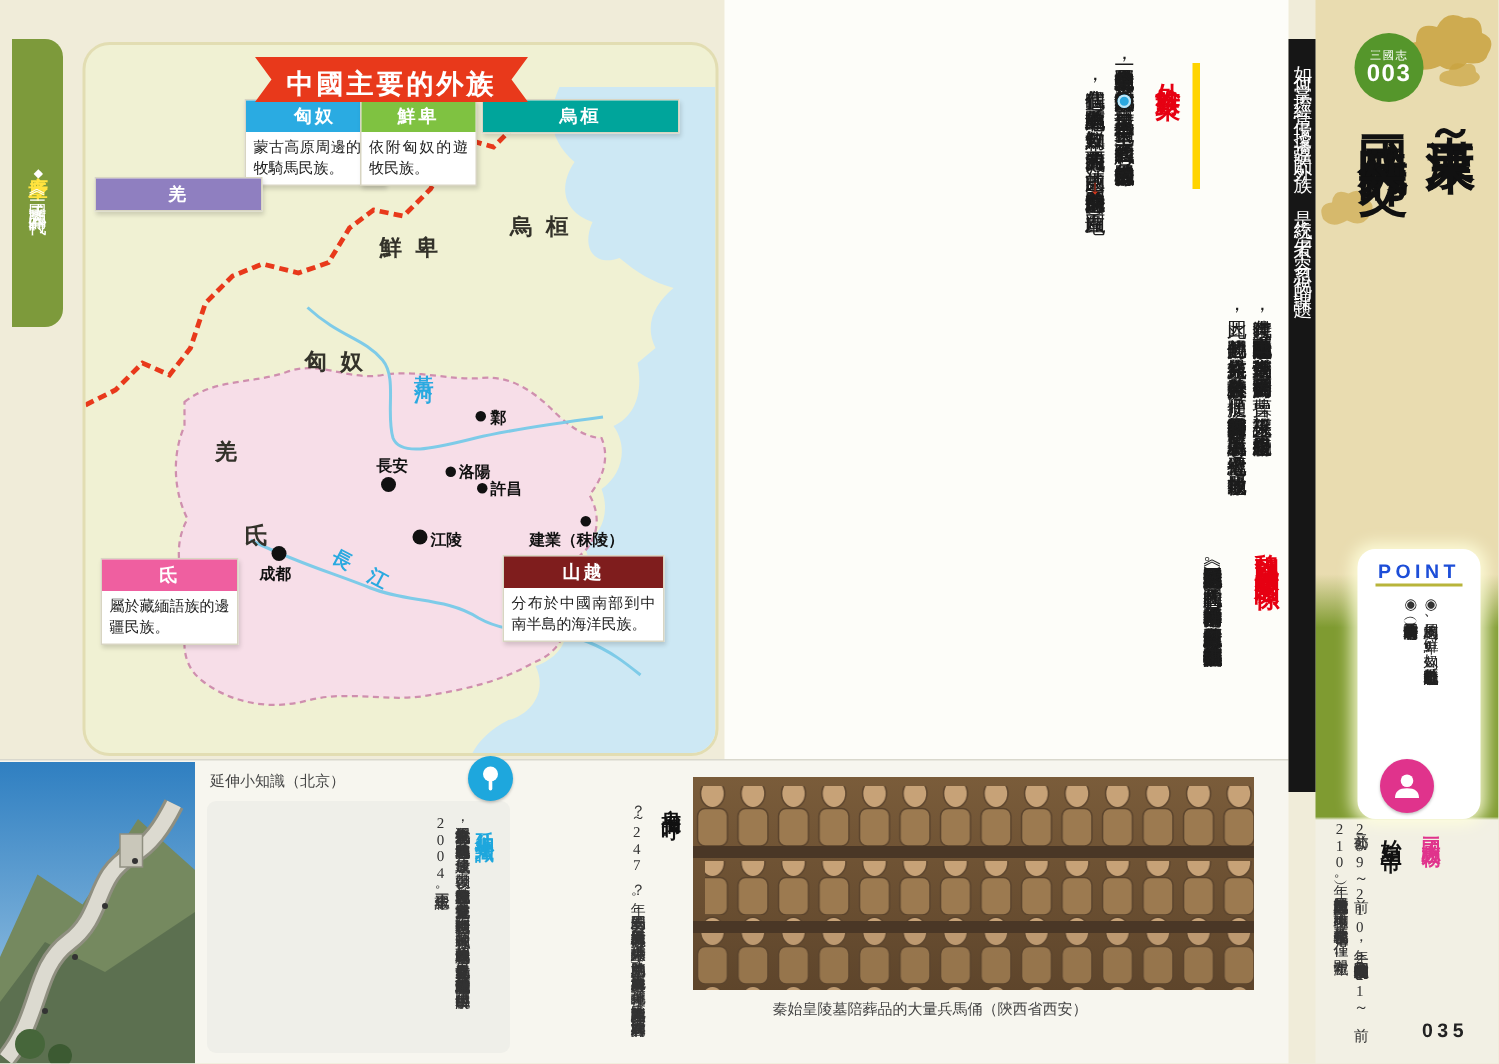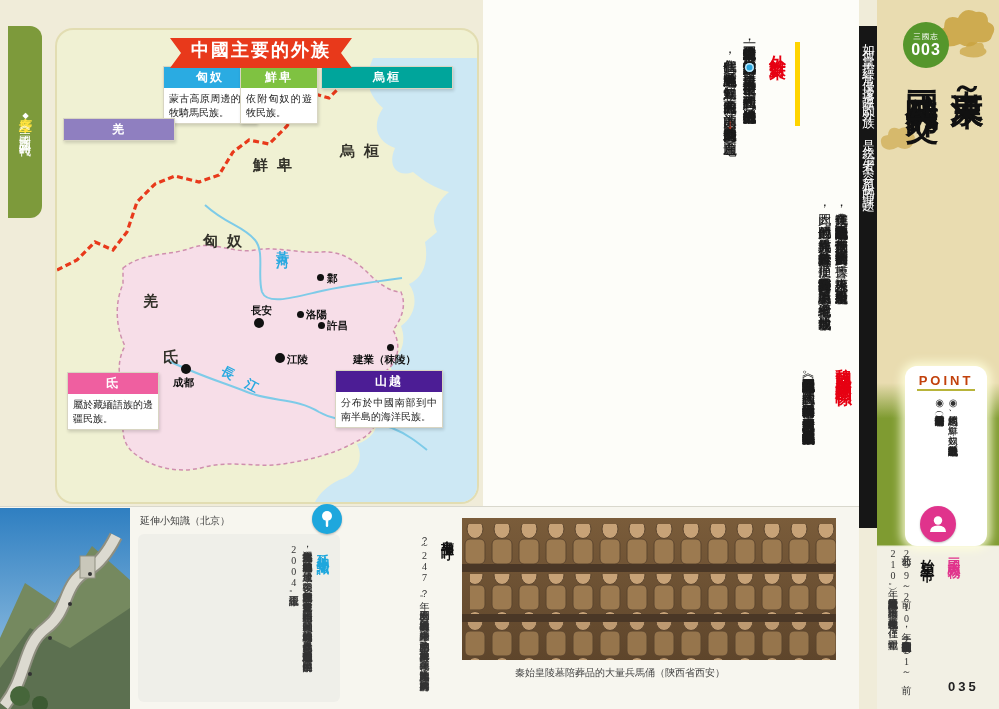--- a/index.html
+++ b/index.html
@@ -26,21 +26,21 @@
   
   .map-panel {
     left:57px; top:30px; width:420px; height:472px;
     background:#f0f1d3; border-radius:16px; overflow:hidden;
     box-shadow:0 0 0 2px #e2ddb2;
   }
   .map-banner {
     position:absolute; left:113px; top:8px; width:182px; height:30px;
     background:#e8391b;
     clip-path:polygon(0% 0%,100% 0%,calc(100% - 11px) 50%,100% 100%,0% 100%,11px 50%);
-    display:flex; align-items:flex-start; justify-content:center;
+    display:flex; align-items:flex-end; justify-content:center;
     color:#fff; font-weight:bold; font-size:18px; letter-spacing:2px;
     z-index:6;
   }
   .callout {
     position:absolute; background:#fff; border:1px solid #d8d5c2;
     box-shadow:1px 2px 3px rgba(0,0,0,.15); z-index:5;
   }
   .callout .hd { color:#fff; font-weight:bold; font-size:12px; text-align:center; padding:2px 0; letter-spacing:2px; }
   .callout .bd { font-size:10px; line-height:13.5px; padding:4px 5px; color:#222; text-align:justify; }
   .region-label { position:absolute; font-weight:bold; font-size:15px; color:#33322a; letter-spacing:9px; z-index:3; white-space:nowrap; }
@@ -93,21 +93,21 @@
   .main-title {
     left:894px; top:64px; width:96px; height:290px; z-index:9;
     writing-mode:vertical-rl; text-orientation:upright; white-space:pre;
     font-weight:bold; font-size:33px; line-height:45px; letter-spacing:3px; color:#111;
   }
   .point-box {
     left:905px; top:366px; width:82px; height:180px; background:#fff;
     border-radius:12px; box-shadow:0 0 10px 4px rgba(255,255,220,.85); z-index:9;
     padding:7px 6px 6px;
   }
-  .point-label { font-weight:bold; font-size:13px; letter-spacing:3px; color:#c2410c;
+  .point-label { font-weight:bold; font-size:13px; letter-spacing:3px; color:#1d4ed8;
     border-bottom:2.5px solid #b8b43a; width:fit-content; margin:0 auto 6px; padding:0 2px 1px; }
   .point-items { writing-mode:vertical-rl; text-orientation:upright; height:138px; margin:0 auto; }
   .point-items .item { font-size:10px; line-height:13.5px; color:#222; }
   .point-items .blt { color:#333; }
 
   
   .avatar { left:920px; top:506px; width:36px; height:36px; border-radius:50%;
     background:#e0338c; z-index:10; display:flex; align-items:center; justify-content:center;
     box-shadow:0 1px 2px rgba(0,0,0,.25); }
   .people { left:836px; top:548px; width:126px; height:158px;
@@ -192,21 +192,21 @@
     <div class="hd" style="background-color: rgb(0, 165, 155);">烏桓</div>
   </div>
   <div class="callout" style="left:6px;top:88px;width:112px;">
     <div class="hd" style="background-color: rgb(143, 127, 192);">羌</div>
   </div>
   <div class="callout" style="left:10px;top:342px;width:92px;">
     <div class="hd" style="background-color: rgb(239, 95, 160);">氐</div>
     <div class="bd">屬於藏緬語族的邊疆民族。</div>
   </div>
   <div class="callout" style="left:278px;top:340px;width:108px;">
-    <div class="hd" style="background-color: #4c1d95;">山越</div>
+    <div class="hd" style="background-color: #7f1d1d;">山越</div>
     <div class="bd">分布於中國南部到中南半島的海洋民族。</div>
   </div>
 
 </div>
 
 <div class="abs article-block">
   <div class="vhead" style="left:284px;top:42px;height:84px;">外族對策</div>
 
   <div class="vband" style="right:100px;top:36px;width:246px;height:150px;font-size:13.5px;line-height:19.5px;">
     <p><span>史上首位統一中國的皇帝正是秦朝的始皇帝，大家都知道他為了防衛北方外族入侵，建造萬里長城</span><span class="ref-marker"></span><span>（全長兩千七百公里）。而在《三國志》的時代，外族的勢力同樣也構成很大的威脅。</span></p>

